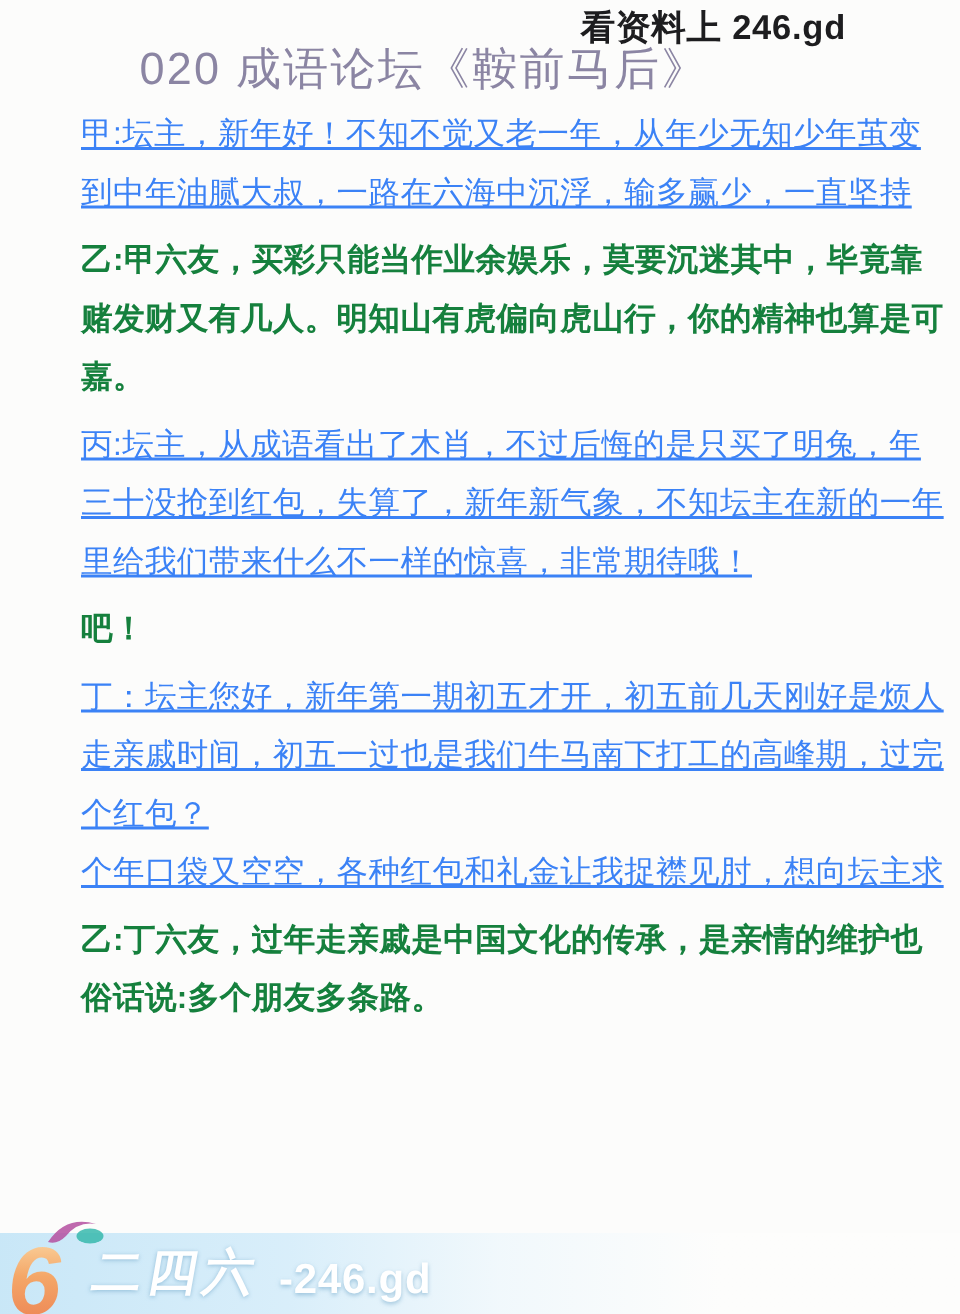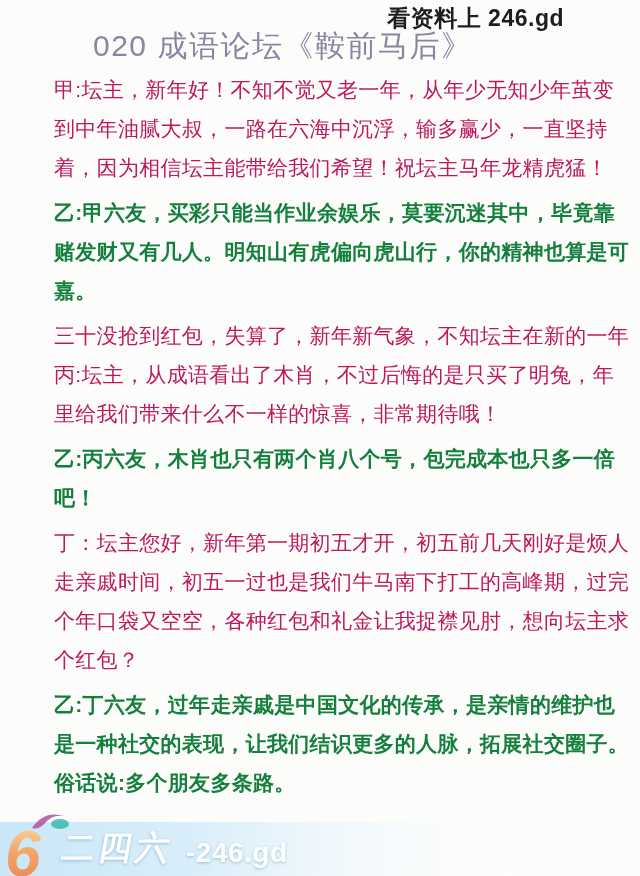--- a/index.html
+++ b/index.html
@@ -22,21 +22,21 @@
     letter-spacing:1.5px;white-space:nowrap;
   }
   .content{
     position:absolute;top:70px;left:54px;right:10px;
   }
   .para{margin:0 0 6px 0;}
   .para .line{
     line-height:39px;font-size:21px;
     letter-spacing:0.3px;white-space:nowrap;
   }
-  .para.black .line{color:#be185d;font-weight:500;}
+  .para.black .line{color:#3b82f6;font-weight:500;text-decoration:underline;}
   .para.red .line{color:#15803d;font-weight:700;}
   .banner{
     position:absolute;left:0;right:0;bottom:0;height:54px;
     background:linear-gradient(to right,
       rgba(198,230,247,0.95) 0%,
       rgba(214,237,250,0.93) 30%,
       rgba(240,248,252,0.92) 52%,
       rgba(253,253,252,0.96) 75%,
       rgba(253,253,252,0.98) 100%);
   }
@@ -69,45 +69,42 @@
 <div class="page">
 
   <div class="watermark-top">看资料上 246.gd</div>
 
   <h1 class="page-title">020  成语论坛《鞍前马后》</h1>
 
   <div class="content">
       <div class="para black">
         <div class="line">甲:坛主，新年好！不知不觉又老一年，从年少无知少年茧变</div>
         <div class="line">到中年油腻大叔，一路在六海中沉浮，输多赢少，一直坚持</div>
-        <div class="line">着，因为相信坛主能带给我们希望！祝坛主马年龙精虎猛！</div>
       </div>
       <div class="para red">
         <div class="line">乙:甲六友，买彩只能当作业余娱乐，莫要沉迷其中，毕竟靠</div>
         <div class="line">赌发财又有几人。明知山有虎偏向虎山行，你的精神也算是可</div>
         <div class="line">嘉。</div>
       </div>
       <div class="para black">
+        <div class="line">丙:坛主，从成语看出了木肖，不过后悔的是只买了明兔，年</div>
         <div class="line">三十没抢到红包，失算了，新年新气象，不知坛主在新的一年</div>
-        <div class="line">丙:坛主，从成语看出了木肖，不过后悔的是只买了明兔，年</div>
         <div class="line">里给我们带来什么不一样的惊喜，非常期待哦！</div>
       </div>
       <div class="para red">
-        <div class="line">乙:丙六友，木肖也只有两个肖八个号，包完成本也只多一倍</div>
         <div class="line">吧！</div>
       </div>
       <div class="para black">
         <div class="line">丁：坛主您好，新年第一期初五才开，初五前几天刚好是烦人</div>
         <div class="line">走亲戚时间，初五一过也是我们牛马南下打工的高峰期，过完</div>
+        <div class="line">个红包？</div>
         <div class="line">个年口袋又空空，各种红包和礼金让我捉襟见肘，想向坛主求</div>
-        <div class="line">个红包？</div>
       </div>
       <div class="para red">
         <div class="line">乙:丁六友，过年走亲戚是中国文化的传承，是亲情的维护也</div>
-        <div class="line">是一种社交的表现，让我们结识更多的人脉，拓展社交圈子。</div>
         <div class="line">俗话说:多个朋友多条路。</div>
       </div>
     </div>
 
   <div class="banner">
     <div class="logo-digit">6</div>
   </div>
 
   <svg class="brush-swoosh" width="48" height="30" viewBox="0 0 48 30">
     <path d="M2 20 Q 14 2 34 8 Q 22 6 14 16 Q 8 22 2 20 Z" fill="#b44fa0" opacity="0.85"></path>

